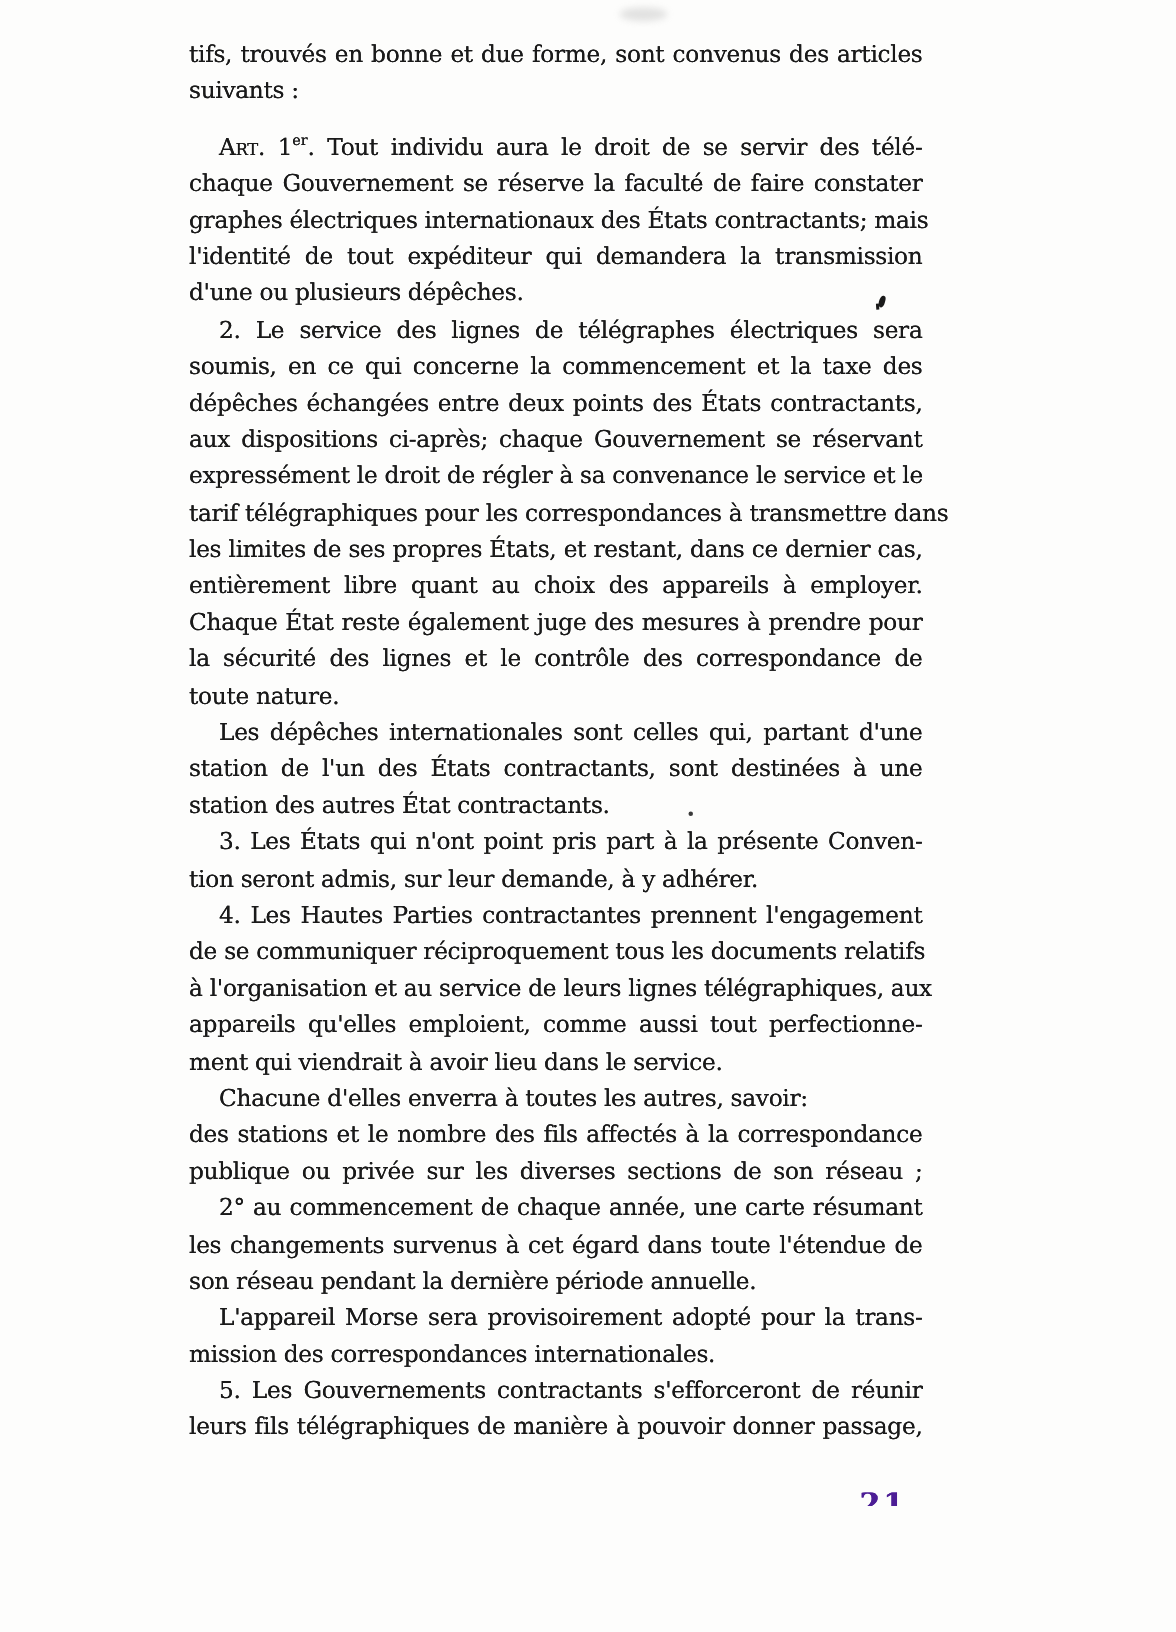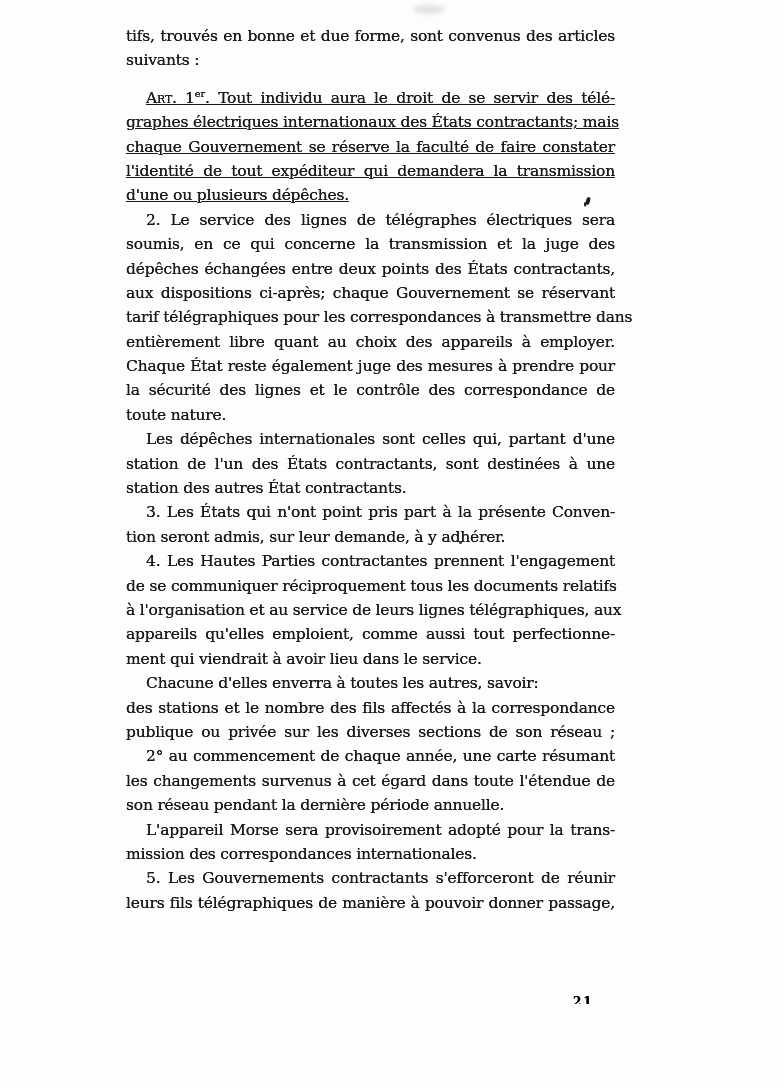--- a/index.html
+++ b/index.html
@@ -9,21 +9,21 @@
     background:var(--paper);
     font-family:"DejaVu Serif","Liberation Serif",serif;
   }
   .page { position:absolute; inset:0; background:var(--paper);border-radius:10px; }
   .textblock {
     position:absolute; left:126px; top:24px; width:489px;
     color:var(--ink); font-size:15.5px; letter-spacing:-0.2px;
     text-shadow:0 0 0.4px currentColor;
   }
   .para { margin:0; }
-  .para.gap { margin-top:13px;text-decoration:underline; }
+  .para.gap { margin-top:13px; }
   .line {
     line-height:24.4px; height:24.4px; white-space:nowrap;
     text-align:justify; text-align-last:justify; text-justify:inter-word;
   }
   .line.left { text-align:center; text-align-last:left; }
   .line.indent { text-indent:20px; }
   .sc { font-variant-caps:small-caps; }
   .it { }
   sup { font-size:0.62em; line-height:0; vertical-align:super; letter-spacing:0; }
   .smudge {
@@ -37,49 +37,51 @@
   .inkspot1::after {
     content:""; position:absolute; left:-1px; top:6px; width:2px; height:4px;
     background:var(--ink); transform:rotate(-18deg);
   }
   .inkspot2 {
     position:absolute; left:459px; top:541px; width:3px; height:3px;
     background:#3a3a3a; border-radius:50%;
   }
   .sigmark {
     position:absolute; left:573px; top:995px; width:30px; height:9px;
-    overflow:hidden; color:#000000; font-size:12px; font-weight:bold;
+    overflow:hidden; color:#4c1d95; font-size:20px; font-weight:bold;
     letter-spacing:2px; line-height:14px; text-shadow:0 0 0.4px currentColor;
   }
 </style>
 </head>
 <body>
 
 <div class="page">
   <div class="smudge"></div>
   <div class="inkspot1"></div>
   <div class="inkspot2"></div>
   <div class="textblock" id="textblock">
       <div class="para">
         <div class="line"><span>tifs, trouvés en bonne et due forme, sont convenus des articles</span></div>
         <div class="line left"><span>suivants :</span></div>
       </div>
       <div class="para gap">
         <div class="line indent"><span class="sc">Art.</span><span> 1</span><sup>er</sup><span>. Tout individu aura le droit de se servir des télé-</span></div>
+        <div class="line"><span>chaque Gouvernement se réserve la faculté de faire constater</span></div>
         <div class="line"><span>graphes électriques internationaux des États contractants; mais</span></div>
-        <div class="line"><span>chaque Gouvernement se réserve la faculté de faire constater</span></div>
         <div class="line"><span>l'identité de tout expéditeur qui demandera la transmission</span></div>
         <div class="line left"><span>d'une ou plusieurs dépêches.</span></div>
       </div>
       <div class="para">
         <div class="line indent"><span>2. Le service des lignes de télégraphes électriques sera</span></div>
-        <div class="line"><span>soumis, en ce qui concerne la transmission et la juge des</span></div>
+        <div class="line"><span>soumis, en ce qui concerne la commencement et la taxe des</span></div>
         <div class="line"><span>dépêches échangées entre deux points des États contractants,</span></div>
         <div class="line"><span>aux dispositions ci-après; chaque Gouvernement se réservant</span></div>
+        <div class="line"><span>expressément le droit de régler à sa convenance le service et le</span></div>
         <div class="line"><span>tarif télégraphiques pour les correspondances à transmettre dans</span></div>
+        <div class="line"><span>les limites de ses propres États, et restant, dans ce dernier cas,</span></div>
         <div class="line"><span>entièrement libre quant au choix des appareils à employer.</span></div>
         <div class="line"><span>Chaque État reste également juge des mesures à prendre pour</span></div>
         <div class="line"><span>la sécurité des lignes et le contrôle des correspondance de</span></div>
         <div class="line left"><span>toute nature.</span></div>
       </div>
       <div class="para">
         <div class="line indent"><span>Les dépêches internationales sont celles qui, partant d'une</span></div>
         <div class="line"><span>station de l'un des États contractants, sont destinées à une</span></div>
         <div class="line left"><span>station des autres État contractants.</span></div>
       </div>

